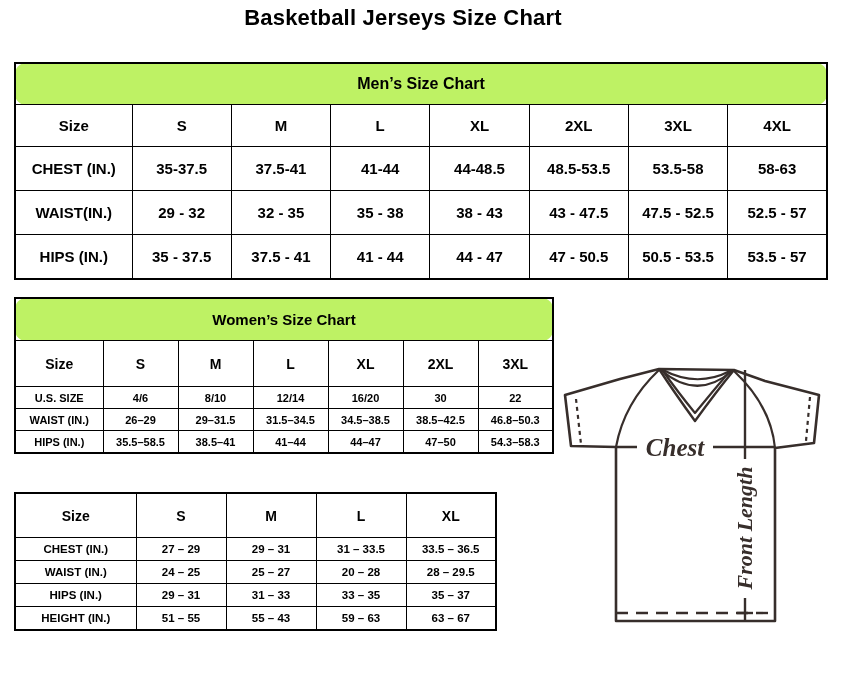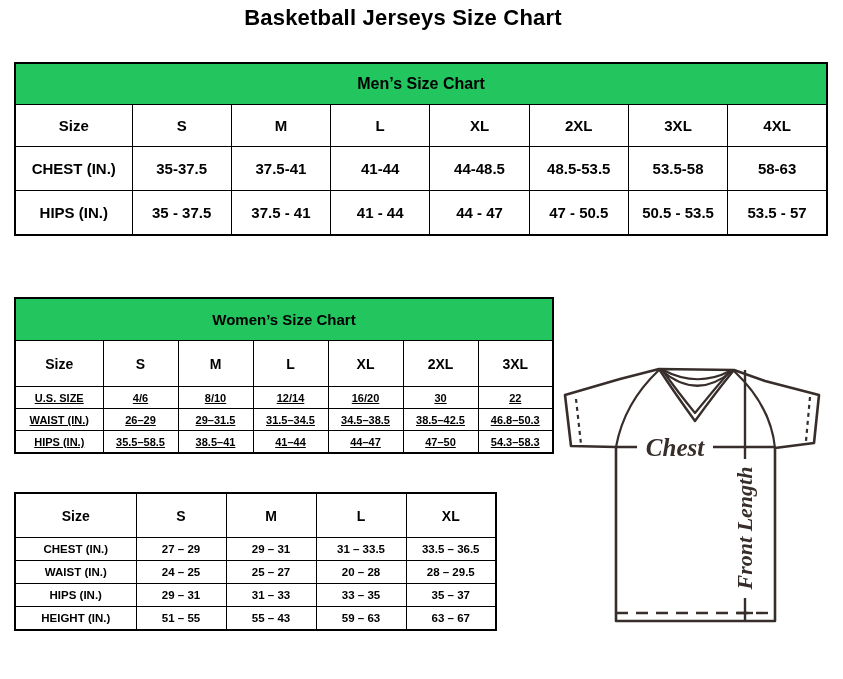--- a/index.html
+++ b/index.html
@@ -12,33 +12,33 @@
     text-align:center; font-size:22px; font-weight:bold; letter-spacing:0.2px;
   }
   table.chart {
     position:absolute; border-collapse:collapse; table-layout:fixed;
     background:#ffffff; border:2px solid #000;
   }
   table.chart th, table.chart td {
     border:1px solid #000; text-align:center; vertical-align:middle;
     font-weight:bold; padding:0; overflow:hidden; white-space:nowrap;
   }
-  th.chart-title { background:#22c55e; font-size:16px; }
+  th.chart-title { background:#bef264; font-size:16px;border-radius:11px; }
 
   
   .mens { left:14px; top:62px; width:814px; }
   .mens th.chart-title { height:40px; }
   .mens .size-row td { height:41px; font-size:15px; }
   .mens .data-row td { height:43px; font-size:15px; }
 
   
   .womens { left:14px; top:297px; width:540px; }
   .womens th.chart-title { height:41px; font-size:15px; }
   .womens .size-row td { height:45px; font-size:14px; }
-  .womens .data-row td { height:21px; font-size:11px;text-decoration:underline; }
+  .womens .data-row td { height:21px; font-size:11px; }
 
   
   .youth { left:14px; top:492px; width:483px; }
   .youth th.chart-title { height:40px; font-size:15px; }
   .youth .size-row td { height:43px; font-size:14px; }
   .youth .data-row td { height:22px; font-size:11.5px; }
 
   
   .jersey-diagram { position:absolute; left:552px; top:358px; width:292px; height:292px; }
   .diagram-text {
@@ -86,20 +86,30 @@
       <td>CHEST (IN.)</td>
       <td>35-37.5</td>
       <td>37.5-41</td>
       <td>41-44</td>
       <td>44-48.5</td>
       <td>48.5-53.5</td>
       <td>53.5-58</td>
       <td>58-63</td>
     </tr>
     <tr class="data-row">
+      <td>WAIST(IN.)</td>
+      <td>29 - 32</td>
+      <td>32 - 35</td>
+      <td>35 - 38</td>
+      <td>38 - 43</td>
+      <td>43 - 47.5</td>
+      <td>47.5 - 52.5</td>
+      <td>52.5 - 57</td>
+    </tr>
+    <tr class="data-row">
       <td>HIPS (IN.)</td>
       <td>35 - 37.5</td>
       <td>37.5 - 41</td>
       <td>41 - 44</td>
       <td>44 - 47</td>
       <td>47 - 50.5</td>
       <td>50.5 - 53.5</td>
       <td>53.5 - 57</td>
     </tr>
   </tbody>

